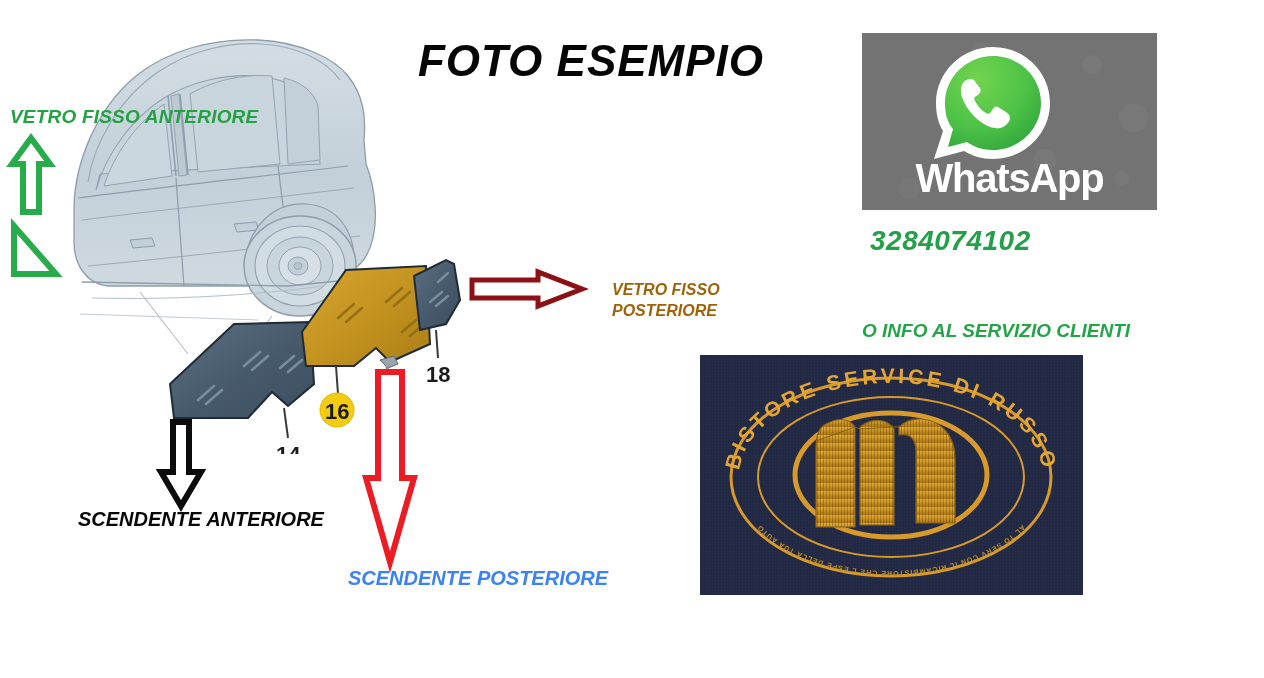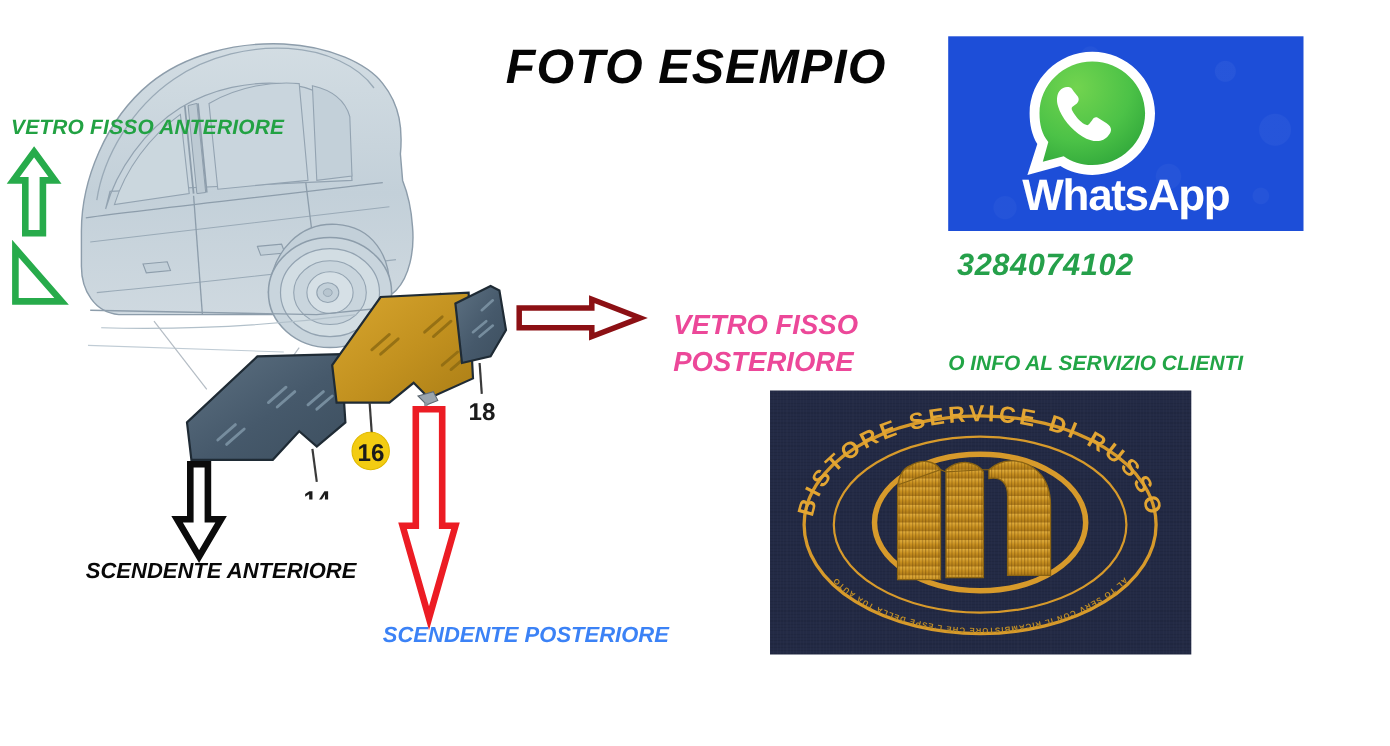--- a/index.html
+++ b/index.html
@@ -9,46 +9,46 @@
     font-family:"Liberation Sans","DejaVu Sans",sans-serif;
     background:#ffffff;
   }
   .abs{position:absolute;}
 
   
   #title{
     left:376px; top:36px; width:430px;
     font-size:44px; font-weight:bold; font-style:italic;
     letter-spacing:1px; color:#050505; white-space:nowrap;
-    text-align:right;
+    text-align:center;
   }
 
   
   #car-wrap{left:48px; top:14px; width:470px; height:440px;}
   #car-wrap svg{display:block;}
 
   
   .lbl{font-weight:bold;font-style:italic;white-space:pre;line-height:1.12;}
   #lbl-vfa{left:10px; top:106px; font-size:19px; color:#22a243; letter-spacing:.2px;}
-  #lbl-vfp{left:612px; top:280px; font-size:25px; color:#ec4899; line-height:1.3;}
+  #lbl-vfp{left:612px; top:280px; font-size:16px; color:#a16207; line-height:1.3;}
   #lbl-sa{left:78px; top:508px; font-size:20px; color:#080808;}
   #lbl-sp{left:348px; top:555px; font-size:20px; color:#3b82f6;margin-top:12px;}
 
   
   .arrow-svg{overflow:visible;}
   #arr-green{left:8px; top:134px;}
   #tri-green{left:8px; top:222px;}
   #arr-red-h{left:468px; top:268px;}
   #arr-black{left:155px; top:418px;}
   #arr-red-v{left:362px; top:368px;}
 
   
   #wa-banner{
-    left:862px; top:33px; width:323px; height:177px;
-    background:#1d4ed8;
+    left:862px; top:33px; width:295px; height:177px;
+    background:#737373;
     overflow:hidden;
   }
   #wa-banner .doodle{
     position:absolute;inset:0;
     background:
       radial-gradient(circle at 78% 18%, rgba(255,255,255,.045) 0 9px, transparent 10px),
       radial-gradient(circle at 92% 48%, rgba(255,255,255,.04) 0 14px, transparent 15px),
       radial-gradient(circle at 62% 72%, rgba(255,255,255,.035) 0 11px, transparent 12px),
       radial-gradient(circle at 88% 82%, rgba(255,255,255,.035) 0 7px, transparent 8px),
       radial-gradient(circle at 16% 88%, rgba(255,255,255,.03) 0 10px, transparent 11px),

